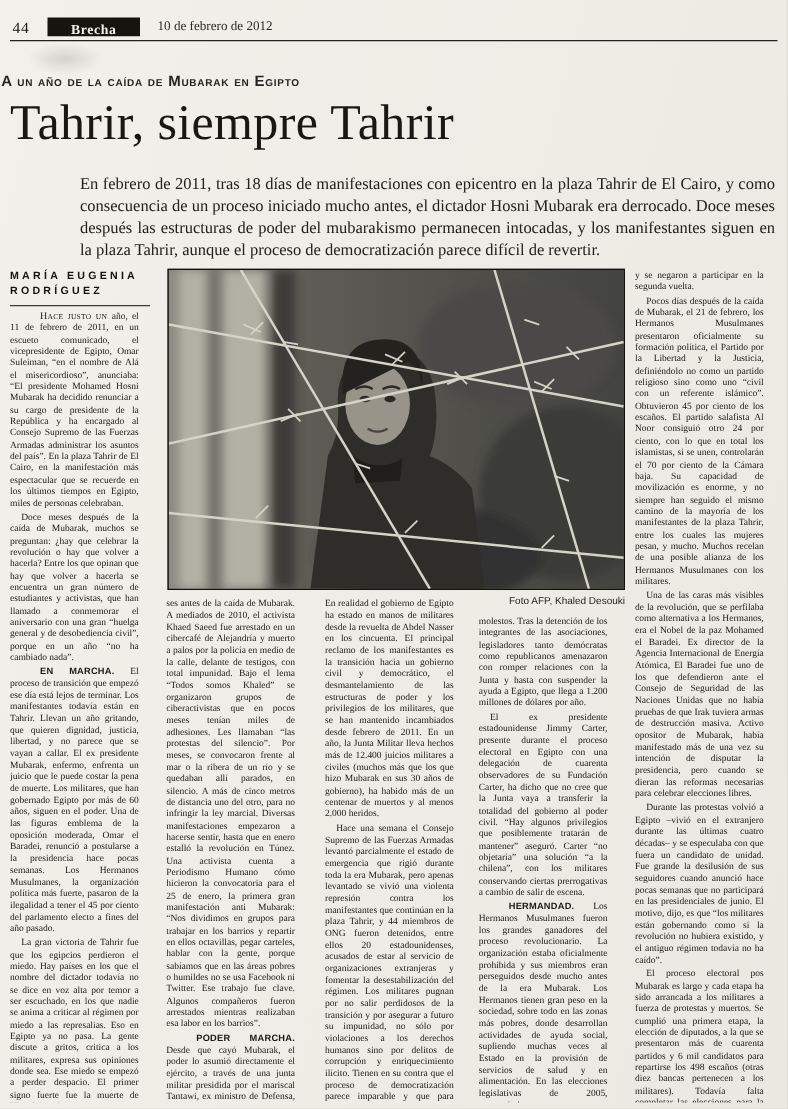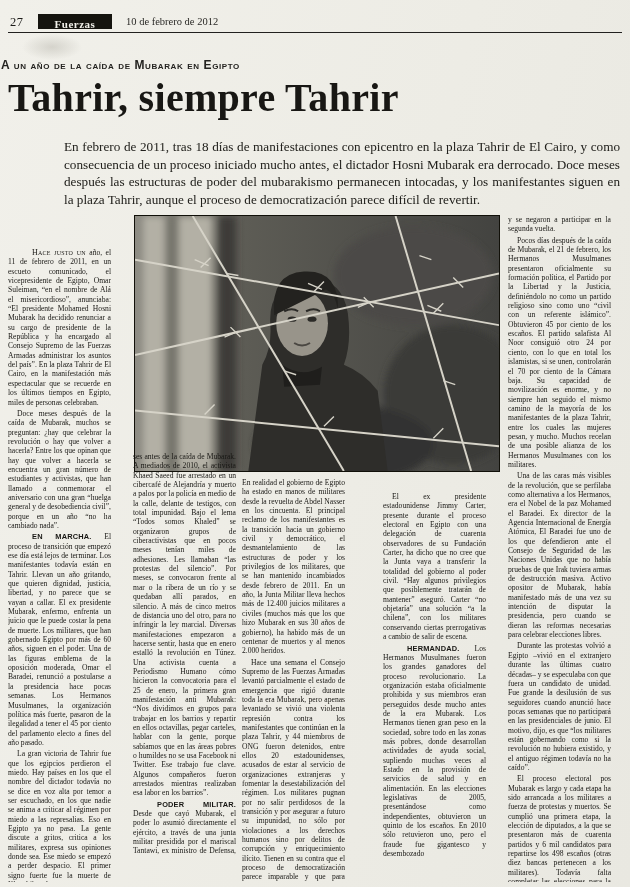--- a/index.html
+++ b/index.html
@@ -14,21 +14,21 @@
   #masthead-row{position:absolute; left:8px; top:14px; width:614px; height:18px;
     border-bottom:1.3px solid #22211f;}
   #page-number{position:absolute; left:2px; top:1px; font-size:12.5px; letter-spacing:.5px;}
   #masthead-box{position:absolute; left:30px; top:0px; width:74px; height:15px;
     background:#15140f; color:#f2f1ea; text-align:center;}
   #masthead-box span{font-size:11px; font-weight:bold; line-height:15px; letter-spacing:.5px;}
   #issue-date{position:absolute; left:118px; top:2px; font-size:10.5px; color:#2a2926;}
   
   #kicker{position:absolute; left:1px; top:58px; font-family:"Liberation Sans",sans-serif;
     font-variant:small-caps; font-size:12px; font-weight:600; letter-spacing:.6px; color:#242320;}
-  #headline{position:absolute; left:8px; top:74px; font-size:40px; font-weight:700;
+  #headline{position:absolute; left:8px; top:74px; font-size:40px; font-weight:400;
     letter-spacing:.3px; color:#181714;}
   #lede{position:absolute; left:64px; top:138px; width:556px; font-size:13.2px;
     line-height:17.5px; text-align:justify; color:#21201c;}
   
   #byline{position:absolute; left:8px; top:214px; width:112px; padding-bottom:6px;
     border-bottom:.8px solid #3a3934;
     font-family:"Liberation Sans",sans-serif; font-size:8.5px; font-weight:bold;
     letter-spacing:2.6px; text-transform:uppercase; line-height:12px; color:#14130f;}
   
   #photo{position:absolute; left:134px; top:215px; width:366px; height:257px;
@@ -39,43 +39,47 @@
   
   .col{position:absolute; width:115px; overflow:hidden; text-align:justify;
     font-size:7.6px; line-height:9.35px; color:#181714; hyphens:auto;}
   .col p{margin:0 12px 2px 0; text-indent:9px;}
   .col p.np{text-indent:0;}
   .lead{font-family:"Liberation Sans",sans-serif; font-weight:bold; font-size:7.4px;
     letter-spacing:.2px;padding-left:24px;}
   .lead.sc{font-family:"Liberation Serif",serif; font-variant:small-caps; font-weight:normal;
     font-size:8px;}
   #col-1{left:8px;   top:248px; height:634px;}
-  #col-2{left:133px; top:452px; height:404px;}
-  #col-3{left:242px; top:478px; height:404px;}
+  #col-2{left:133px; top:478px; height:404px;}
+  #col-3{left:260px; top:478px; height:404px;}
   #col-4{left:383px; top:492px; height:390px;}
   #col-5{left:508px; top:215px; height:667px;}
 </style>
 </head>
 <body>
 
 <div id="page">
   <div class="smudge"></div>
 
   <div id="masthead-row">
-    <div id="page-number">27</div>
+    <div id="page-number">44</div>
     <div id="masthead-box">
-      <span>Fuerzas</span>
+      <span>Brecha</span>
     </div>
     <div id="issue-date">10 de febrero de 2012</div>
   </div>
 
   <div id="kicker">A un año de la caída de Mubarak en Egipto</div>
   <h1 id="headline" style="margin:0">Tahrir, siempre Tahrir</h1>
   <div id="lede">En febrero de 2011, tras 18 días de manifestaciones con epicentro en la plaza Tahrir de El Cairo, y como consecuencia de un proceso iniciado mucho antes, el dictador Hosni Mubarak era derrocado. Doce meses después las estructuras de poder del mubarakismo permanecen intocadas, y los manifestantes siguen en la plaza Tahrir, aunque el proceso de democratización parece difícil de revertir.</div>
 
+  <div id="byline">
+    <div>María Eugenia</div>
+    <div>Rodríguez</div>
+  </div>
 
   <div id="photo">
     <svg viewBox="0 0 366 257" preserveAspectRatio="none">
       <defs>
         <filter id="soft" x="-20%" y="-20%" width="140%" height="140%">
           <feGaussianBlur stdDeviation="4"></feGaussianBlur>
         </filter>
         <linearGradient id="bgfade" x1="0" y1="0" x2="1" y2="0">
           <stop offset="0" stop-color="#8d8b83"></stop>
           <stop offset="0.3" stop-color="#5d5c55"></stop>
@@ -109,36 +113,38 @@
         <path d="M262 0 L338 257" fill="none"></path>
         <g stroke-width="1.4">
           <path d="M66 52 l10 -10 M60 44 l14 6 M180 76 l10 -10 M174 68 l14 6 M300 98 l10 -10 M294 90 l14 6"></path>
           <path d="M96 112 l10 10 M90 122 l14 -6 M230 82 l10 10 M224 92 l14 -6 M320 62 l10 10"></path>
           <path d="M70 200 l10 -10 M190 212 l10 -10 M300 224 l10 -10"></path>
           <path d="M92 58 l12 2 M150 156 l12 4 M286 40 l12 4 M310 166 l12 4"></path>
         </g>
       </g>
     </svg>
   </div>
+  <div id="photo-caption">Foto AFP, Khaled Desouki</div>
 
   <div id="col-1" class="col">
       <p class="np"><b class="lead sc">Hace justo un </b>año, el 11 de febrero de 2011, en un escueto comunicado, el vicepresidente de Egipto, Omar Suleiman, “en el nombre de Alá el misericordioso”, anunciaba: “El presidente Mohamed Hosni Mubarak ha decidido renunciar a su cargo de presidente de la República y ha encargado al Consejo Supremo de las Fuerzas Armadas administrar los asuntos del país”. En la plaza Tahrir de El Cairo, en la manifestación más espectacular que se recuerde en los últimos tiempos en Egipto, miles de personas celebraban.</p>
       <p>Doce meses después de la caída de Mubarak, muchos se preguntan: ¿hay que celebrar la revolución o hay que volver a hacerla? Entre los que opinan que hay que volver a hacerla se encuentra un gran número de estudiantes y activistas, que han llamado a conmemorar el aniversario con una gran “huelga general y de desobediencia civil”, porque en un año “no ha cambiado nada”.</p>
       <p class="np"><b class="lead">EN MARCHA. </b>El proceso de transición que empezó ese día está lejos de terminar. Los manifestantes todavía están en Tahrir. Llevan un año gritando, que quieren dignidad, justicia, libertad, y no parece que se vayan a callar. El ex presidente Mubarak, enfermo, enfrenta un juicio que le puede costar la pena de muerte. Los militares, que han gobernado Egipto por más de 60 años, siguen en el poder. Una de las figuras emblema de la oposición moderada, Omar el Baradei, renunció a postularse a la presidencia hace pocas semanas. Los Hermanos Musulmanes, la organización política más fuerte, pasaron de la ilegalidad a tener el 45 por ciento del parlamento electo a fines del año pasado.</p>
       <p>La gran victoria de Tahrir fue que los egipcios perdieron el miedo. Hay países en los que el nombre del dictador todavía no se dice en voz alta por temor a ser escuchado, en los que nadie se anima a criticar al régimen por miedo a las represalias. Eso en Egipto ya no pasa. La gente discute a gritos, critica a los militares, expresa sus opiniones donde sea. Ese miedo se empezó a perder despacio. El primer signo fuerte fue la muerte de Khaed Saeed, unos pocos me-</p>
     </div>
   <div id="col-2" class="col">
       <p class="np">ses antes de la caída de Mubarak. A mediados de 2010, el activista Khaed Saeed fue arrestado en un cibercafé de Alejandría y muerto a palos por la policía en medio de la calle, delante de testigos, con total impunidad. Bajo el lema “Todos somos Khaled” se organizaron grupos de ciberactivistas que en pocos meses tenían miles de adhesiones. Les llamaban “las protestas del silencio”. Por meses, se convocaron frente al mar o la ribera de un río y se quedaban allí parados, en silencio. A más de cinco metros de distancia uno del otro, para no infringir la ley marcial. Diversas manifestaciones empezaron a hacerse sentir, hasta que en enero estalló la revolución en Túnez. Una activista cuenta a Periodismo Humano cómo hicieron la convocatoria para el 25 de enero, la primera gran manifestación anti Mubarak: “Nos dividimos en grupos para trabajar en los barrios y repartir en ellos octavillas, pegar carteles, hablar con la gente, porque sabíamos que en las áreas pobres o humildes no se usa Facebook ni Twitter. Ese trabajo fue clave. Algunos compañeros fueron arrestados mientras realizaban esa labor en los barrios”.</p>
-      <p class="np"><b class="lead">PODER MILITAR. </b>Desde que cayó Mubarak, el poder lo asumió directamente el ejército, a través de una junta militar presidida por el mariscal Tantawi, ex ministro de Defensa, quien dijo este mes que entregaría el poder el 30 de junio al presidente electo.</p>
+      <p class="np"><b class="lead">PODER MARCHA. </b>Desde que cayó Mubarak, el poder lo asumió directamente el ejército, a través de una junta militar presidida por el mariscal Tantawi, ex ministro de Defensa, quien dijo este mes que entregaría el poder el 30 de junio al presidente electo.</p>
     </div>
   <div id="col-3" class="col">
       <p class="np">En realidad el gobierno de Egipto ha estado en manos de militares desde la revuelta de Abdel Nasser en los cincuenta. El principal reclamo de los manifestantes es la transición hacia un gobierno civil y democrático, el desmantelamiento de las estructuras de poder y los privilegios de los militares, que se han mantenido incambiados desde febrero de 2011. En un año, la Junta Militar lleva hechos más de 12.400 juicios militares a civiles (muchos más que los que hizo Mubarak en sus 30 años de gobierno), ha habido más de un centenar de muertos y al menos 2.000 heridos.</p>
       <p>Hace una semana el Consejo Supremo de las Fuerzas Armadas levantó parcialmente el estado de emergencia que rigió durante toda la era Mubarak, pero apenas levantado se vivió una violenta represión contra los manifestantes que continúan en la plaza Tahrir, y 44 miembros de ONG fueron detenidos, entre ellos 20 estadounidenses, acusados de estar al servicio de organizaciones extranjeras y fomentar la desestabilización del régimen. Los militares pugnan por no salir perdidosos de la transición y por asegurar a futuro su impunidad, no sólo por violaciones a los derechos humanos sino por delitos de corrupción y enriquecimiento ilícito. Tienen en su contra que el proceso de democratización parece imparable y que para Estados Unidos, su principal sostén económico en estas décadas, se han vuelto impresentables y</p>
     </div>
   <div id="col-4" class="col">
+      <p class="np">molestos. Tras la detención de los integrantes de las asociaciones, legisladores tanto demócratas como republicanos amenazaron con romper relaciones con la Junta y hasta con suspender la ayuda a Egipto, que llega a 1.200 millones de dólares por año.</p>
       <p>El ex presidente estadounidense Jimmy Carter, presente durante el proceso electoral en Egipto con una delegación de cuarenta observadores de su Fundación Carter, ha dicho que no cree que la Junta vaya a transferir la totalidad del gobierno al poder civil. “Hay algunos privilegios que posiblemente tratarán de mantener” aseguró. Carter “no objetaría” una solución “a la chilena”, con los militares conservando ciertas prerrogativas a cambio de salir de escena.</p>
       <p class="np"><b class="lead">HERMANDAD. </b>Los Hermanos Musulmanes fueron los grandes ganadores del proceso revolucionario. La organización estaba oficialmente prohibida y sus miembros eran perseguidos desde mucho antes de la era Mubarak. Los Hermanos tienen gran peso en la sociedad, sobre todo en las zonas más pobres, donde desarrollan actividades de ayuda social, supliendo muchas veces al Estado en la provisión de servicios de salud y en alimentación. En las elecciones legislativas de 2005, presentándose como independientes, obtuvieron un quinto de los escaños. En 2010 sólo retuvieron uno, pero el fraude fue gigantesco y desembozado</p>
     </div>
   <div id="col-5" class="col">
       <p class="np">y se negaron a participar en la segunda vuelta.</p>
       <p>Pocos días después de la caída de Mubarak, el 21 de febrero, los Hermanos Musulmanes presentaron oficialmente su formación política, el Partido por la Libertad y la Justicia, definiéndolo no como un partido religioso sino como uno “civil con un referente islámico”. Obtuvieron 45 por ciento de los escaños. El partido salafista Al Noor consiguió otro 24 por ciento, con lo que en total los islamistas, si se unen, controlarán el 70 por ciento de la Cámara baja. Su capacidad de movilización es enorme, y no siempre han seguido el mismo camino de la mayoría de los manifestantes de la plaza Tahrir, entre los cuales las mujeres pesan, y mucho. Muchos recelan de una posible alianza de los Hermanos Musulmanes con los militares.</p>
       <p>Una de las caras más visibles de la revolución, que se perfilaba como alternativa a los Hermanos, era el Nobel de la paz Mohamed el Baradei. Ex director de la Agencia Internacional de Energía Atómica, El Baradei fue uno de los que defendieron ante el Consejo de Seguridad de las Naciones Unidas que no había pruebas de que Irak tuviera armas de destrucción masiva. Activo opositor de Mubarak, había manifestado más de una vez su intención de disputar la presidencia, pero cuando se dieran las reformas necesarias para celebrar elecciones libres.</p>
       <p>Durante las protestas volvió a Egipto –vivió en el extranjero durante las últimas cuatro décadas– y se especulaba con que fuera un candidato de unidad. Fue grande la desilusión de sus seguidores cuando anunció hace pocas semanas que no participará en las presidenciales de junio. El motivo, dijo, es que “los militares están gobernando como si la revolución no hubiera existido, y el antiguo régimen todavía no ha caído”.</p>
       <p>El proceso electoral pos Mubarak es largo y cada etapa ha sido arrancada a los militares a fuerza de protestas y muertos. Se cumplió una primera etapa, la elección de diputados, a la que se presentaron más de cuarenta partidos y 6 mil candidatos para repartirse los 498 escaños (otras diez bancas pertenecen a los militares). Todavía falta completar las elecciones para la Cámara alta, que durarán un mes más, y luego vendrán las presidenciales... ■</p>
     </div>

